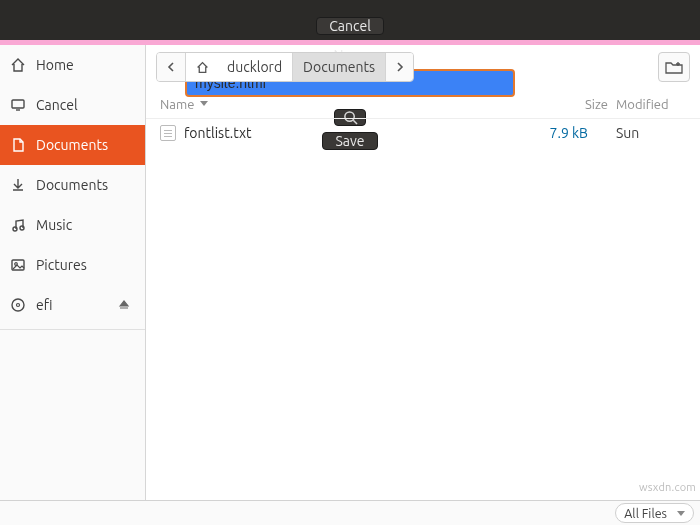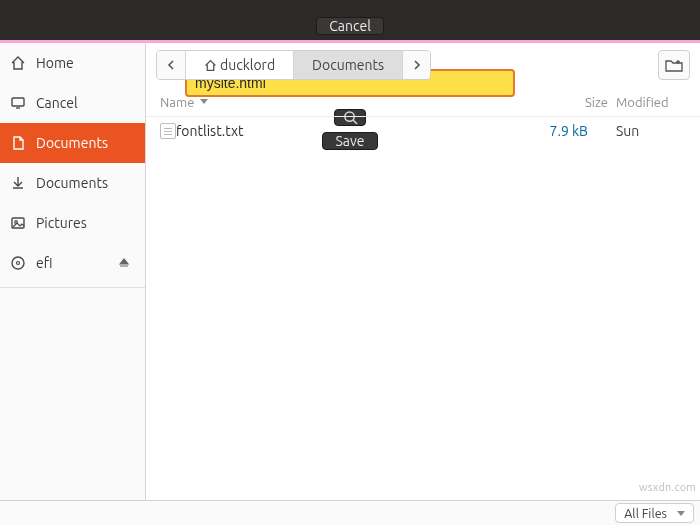--- a/index.html
+++ b/index.html
@@ -5,61 +5,61 @@
   * { box-sizing: border-box; }
   html, body { margin: 0; padding: 0; font-family: "Ubuntu", "Cantarell", sans-serif; font-size: 14px; color: #3d3d3d; }
   body { width: 700px; height: 525px; overflow: hidden; background: #fff; position: relative; }
 
   
   .headerbar { height: 40px; background: #2b2a28; display: flex; align-items: center; padding: 17px 6px; gap: 6px; flex-direction: column; }
   .hb-btn { height: 28px; padding: 0 12px; background: #3a3836; color: #e9e9e9; border-radius: 4px; border: 1px solid #1c1c1c; display: flex; align-items: center; justify-content: center; cursor: pointer; }
   .hb-btn.icon { width: 32px; padding: 0; }
   .hb-btn svg { stroke: #d8d8d8; fill: none; }
   .hb-label { color: #eaeaea; padding: 0 8px 0 12px; }
-  .hb-input { flex: 0 0 auto; width: 330px; height: 28px; padding: 0 8px; border-radius: 4px; border: 2px solid #e4792d; background: #fde047; color: #2a2a2a; outline: none; font-size: 14px; }
+  .hb-input { flex: 0 0 auto; width: 330px; height: 28px; padding: 0 8px; border-radius: 4px; border: 2px solid #e4792d; background: #3b82f6; color: #2a2a2a; outline: none; font-size: 14px; }
   .hb-spacer { flex: 1; }
 
   
-  .main { display: flex; height: 460px; border-top: 3px solid #f9a8d4; }
+  .main { display: flex; height: 460px; border-top: 5px solid #f9a8d4; }
   .sidebar { width: 146px; border-right: 1px solid #d6d6d6; background: #fafafa; display: flex; flex-direction: column; }
   .side-item { height: 40px; display: flex; align-items: center; gap: 10px; padding: 0 10px; cursor: pointer; color: #3b3b3b; }
   .side-item.sel { background: #e95420; color: #fff; }
   .side-item.sel svg { stroke: #fff; fill: #fff; }
   .side-item svg { stroke: #4a4a4a; fill: none; }
   .side-item .eject { margin-left: auto; width: 22px; height: 22px; display: flex; align-items: center; justify-content: center; border-radius: 11px; }
   .side-sep { height: 1px; background: #e0e0e0; margin: 4px 0; }
 
   .content { flex: 1; display: flex; flex-direction: column; }
   .pathbar { height: 44px; display: flex; align-items: center; padding: 6px 10px; gap: 6px; }
   .path-group { display: flex; border: 1px solid #cfcfcf; border-radius: 4px; overflow: hidden; height: 30px; }
   .path-btn { width: 28px; display: flex; align-items: center; justify-content: center; background: #fafafa; cursor: pointer; }
   .path-btn + .path-btn, .path-seg + .path-seg, .path-btn + .path-seg, .path-seg + .path-btn { border-left: 1px solid #d4d4d4; }
-  .path-seg { padding: 0 18px; display: flex; align-items: center; gap: 3px; background: #fff; cursor: pointer; color: #444; }
+  .path-seg { padding: 0 10px; display: flex; align-items: center; gap: 18px; background: #fff; cursor: pointer; color: #444; }
   .path-seg.active { background: #dedede; }
   .path-btn svg, .path-seg svg { stroke: #555; fill: none; }
   .path-spacer { flex: 1; }
   .newfolder-btn { width: 32px; height: 30px; border: 1px solid #cfcfcf; border-radius: 4px; display: flex; align-items: center; justify-content: center; cursor: pointer; background: #fafafa; }
 
   .list-header { height: 30px; display: flex; align-items: center; padding: 0 14px; color: #909090; border-bottom: 1px solid #eee; font-size: 13px; }
   .col-name { flex: 1; display: flex; align-items: center; gap: 6px; }
   .col-size { width: 70px; text-align: right; padding-right: 8px; }
   .col-mod { width: 70px; }
 
   .file-row { height: 28px; display: flex; align-items: center; padding: 0 14px; cursor: pointer; }
-  .file-row .fname { flex: 1; display: flex; gap: 0; color: #2e2e2e; }
+  .file-row .fname { flex: 1; display: flex; gap: 8px; color: #2e2e2e; }
   .file-row .fsize { width: 70px; text-align: right; padding-right: 8px; color: #0369a1; }
   .file-row .fmod  { width: 70px; color: #404040; margin-left: 20px; }
   .file-icon { width: 16px; height: 16px; border: 1px solid #bbb; border-radius: 2px; display: flex; align-items: center; justify-content: center; }
   .file-icon::before { content: ""; display: block; width: 8px; height: 1px; background: #bbb; box-shadow: 0 -3px 0 #bbb, 0 3px 0 #bbb; }
 
   .files { flex: 1; overflow: auto; }
 
   
   .footer { height: 25px; border-top: 1px solid #d2d2d2; background: #fafafa; display: flex; align-items: center; justify-content: flex-end; padding: 0 6px; position: absolute; bottom: 0; left: 0; right: 0; }
-  .filter-btn { height: 20px; display: flex; align-items: center; gap: 10px; border: 1px solid #cfcfcf; border-radius: 4px; padding: 0 8px; background: #fff; cursor: pointer; font-size: 12.5px; color: #444; }
+  .filter-btn { height: 20px; display: flex; align-items: center; gap: 10px; border: 1px solid #cfcfcf; border-radius: 10px; padding: 0 8px; background: #fff; cursor: pointer; font-size: 12.5px; color: #444; }
   .watermark { position: absolute; right: 4px; bottom: 32px; font-size: 11px; color: #bdbdbd; letter-spacing: .2px; }
 
   .chev { width: 0; height: 0; border-left: 4px solid transparent; border-right: 4px solid transparent; border-top: 5px solid #888; }
 </style>
 </head>
 <body>
 
 <div class="headerbar">
   <div class="hb-btn">
       <span>Cancel</span>
@@ -103,20 +103,28 @@
       <span>Documents</span>
     </div>
     <div class="side-item">
       <svg width="16" height="16" viewBox="0 0 16 16">
           <path d="M8 2 V10 M4 7 L8 11 L12 7 M3 13 H13" stroke-width="1.4"></path>
         </svg>
       <span>Documents</span>
     </div>
     <div class="side-item">
       <svg width="16" height="16" viewBox="0 0 16 16">
+          <path d="M6 12 V4 L13 3 V11" stroke-width="1.4"></path>
+          <circle cx="5" cy="12" r="2" stroke-width="1.4"></circle>
+          <circle cx="12" cy="11" r="2" stroke-width="1.4"></circle>
+        </svg>
+      <span>Music</span>
+    </div>
+    <div class="side-item">
+      <svg width="16" height="16" viewBox="0 0 16 16">
           <rect x="2" y="3" width="12" height="10" rx="1" stroke-width="1.4"></rect>
           <circle cx="6" cy="7" r="1.3" stroke-width="1.2"></circle>
           <path d="M3 12 L7 8 L10 11 L12 9 L14 11" stroke-width="1.2"></path>
         </svg>
       <span>Pictures</span>
     </div>
     <div class="side-item">
       <svg width="16" height="16" viewBox="0 0 16 16">
           <circle cx="8" cy="8" r="6" stroke-width="1.4"></circle>
           <circle cx="8" cy="8" r="1.5" stroke-width="1.2"></circle>

